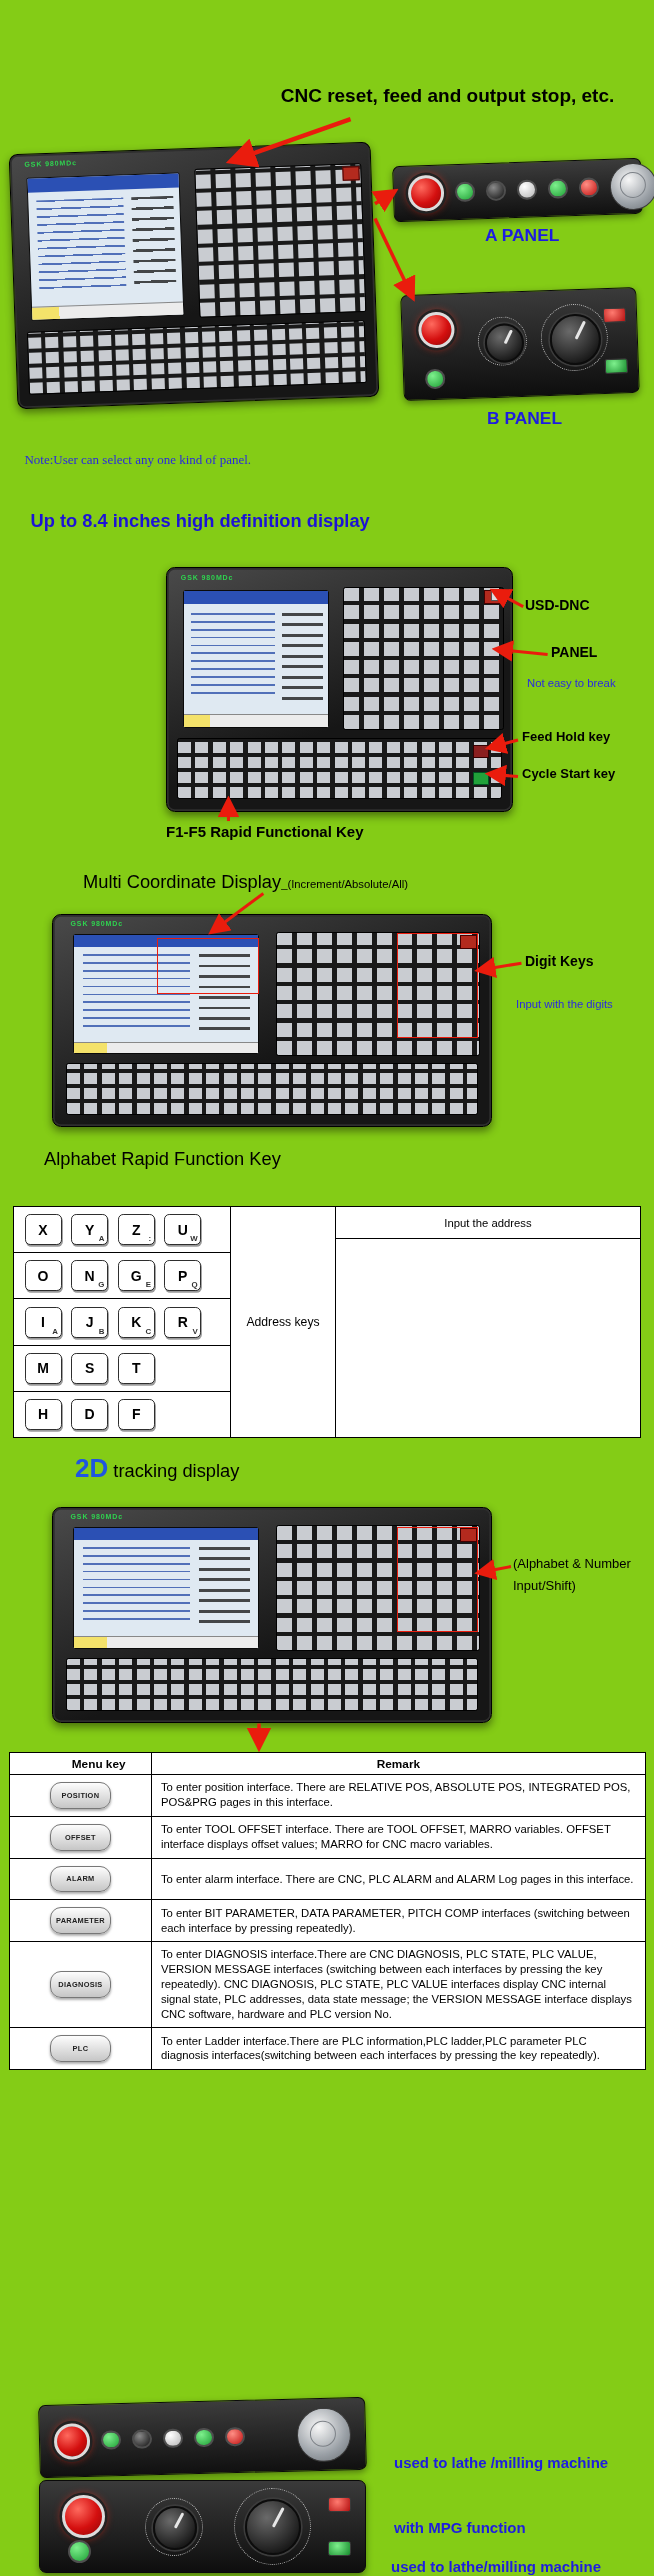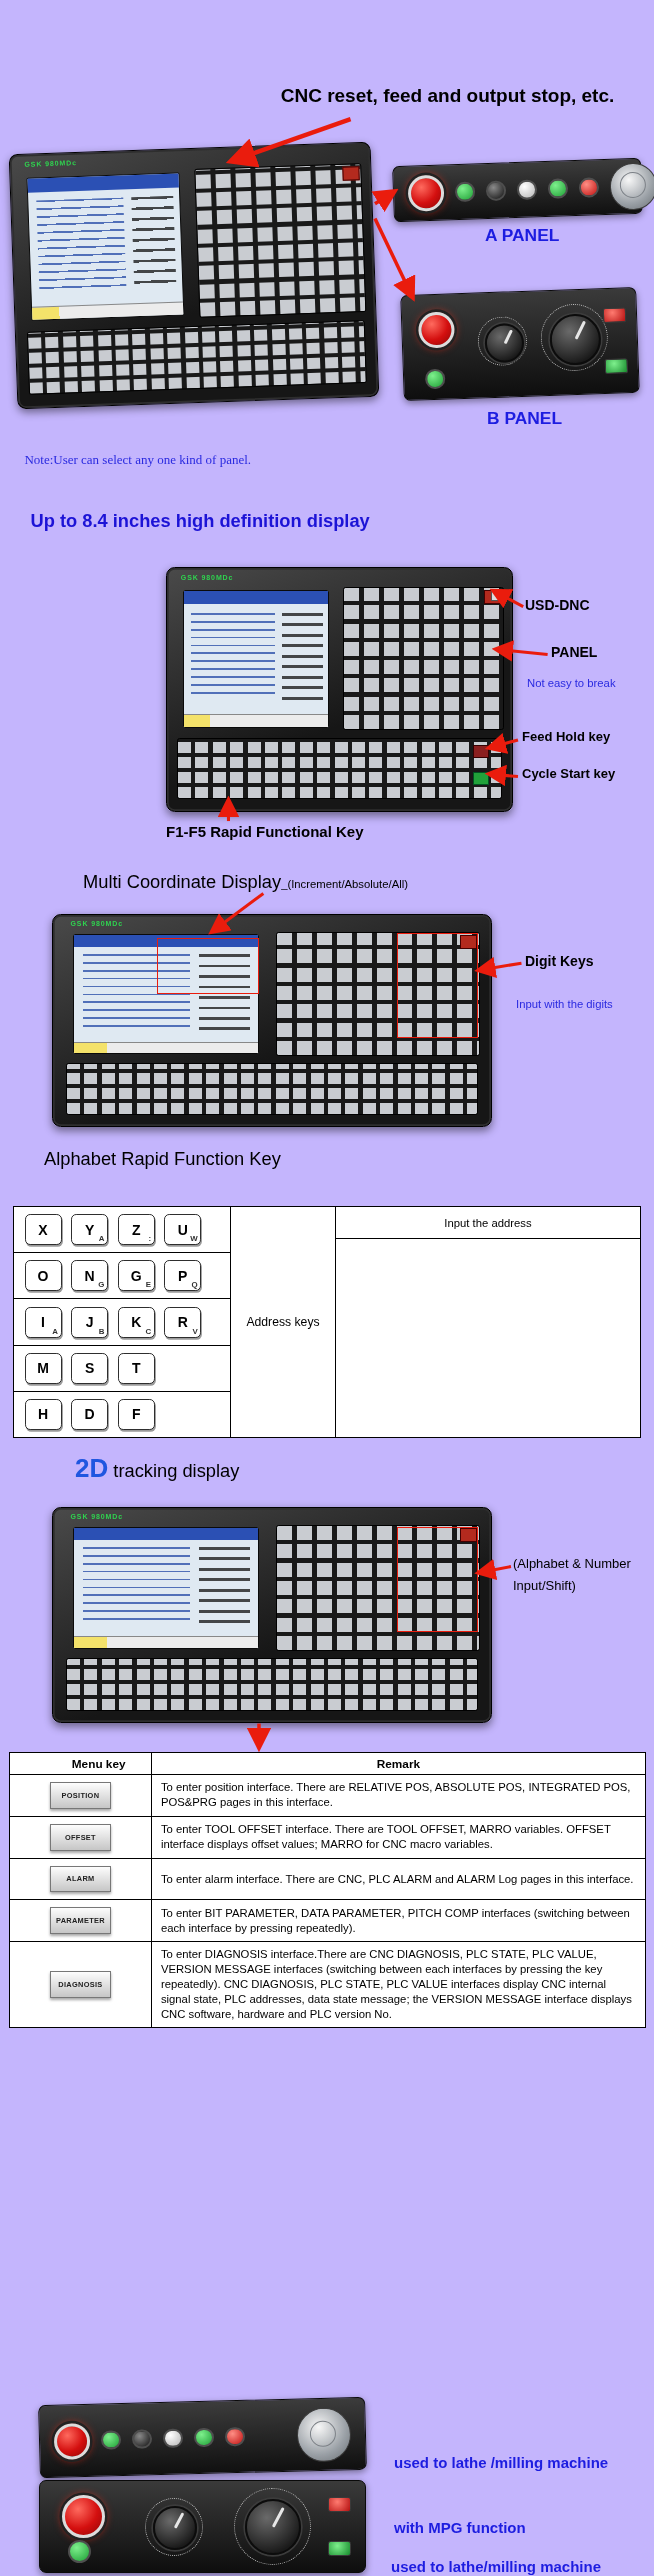--- a/index.html
+++ b/index.html
@@ -1,17 +1,17 @@
 <!DOCTYPE html>
 <html style="font-size:14px"><head>
 <meta charset="utf-8">
 <style>
   html,body{margin:0;padding:0;background:#fff;}
   body{font-family:"Liberation Sans",sans-serif;color:#000;}
-  #page{position:relative;width:654px;height:2576px;background:#c4b5fd;overflow:hidden;}
+  #page{position:relative;width:654px;height:2576px;background:#84cc16;overflow:hidden;}
   .abs{position:absolute;}
 
   
   .t-title{font-size:19px;font-weight:bold;color:#000;}
   .blue-label{color:#1d1de0;font-weight:bold;font-size:17.4px;}
   .note-text{color:#2a2ae0;font-size:13px;font-family:"Liberation Serif",serif;}
   .h2-blue{color:#1c13d6;font-weight:bold;font-size:18.3px;}
   .callout-b{font-size:14px;font-weight:bold;color:#000;}
   .callout-sm-blue{font-size:11.3px;color:#2a2ae0;}
   .h-plain{font-size:18.3px;color:#000;}
@@ -91,21 +91,21 @@
   .s4-rb{flex:1;display:flex;align-items:center;padding:0 17.4px;font-size:11.3px;line-height:2.1;text-align:justify;}
 
   
   .menu-table{border-collapse:collapse;font-size:11.3px;background:#fff;table-layout:fixed;}
   .menu-table th,.menu-table td{border:0.9px solid #000;}
   .menu-table th{font-weight:bold;padding:3.5px;font-size:11.8px;text-align:center;}
   .menu-table .th1{width:98px;padding-left:40px;}
   .menu-table td.keycell{text-align:center;vertical-align:middle;padding:7px 4.4px;}
   .menu-table td.remark{padding:5.2px 8.7px;line-height:1.32;vertical-align:middle;}
   .menu-key{display:inline-block;min-width:52px;padding:7.9px 3.5px;background:linear-gradient(#fdfdfd,#c6c6c6);
-            border:0.9px solid #777;border-radius:0;box-shadow:0 1.7px 2.6px rgba(0,0,0,.35);
+            border:0.9px solid #777;border-radius:11px;box-shadow:0 1.7px 2.6px rgba(0,0,0,.35);
             font-size:7.4px;font-weight:bold;color:#222;letter-spacing:0.3px;}
 </style>
 </head>
 <body>
 
 <div id="page">
 
   <div class="abs t-title" style="left:247px;top:85px;width:401px;text-align:center;">CNC reset, feed and output  stop, etc.</div>
 
   <div class="cnc" style="left:13px;top:148px;width:360px;height:253px;transform:rotate(-2deg);">
@@ -329,20 +329,24 @@
           <td class="keycell"><div class="menu-key">ALARM</div></td>
           <td class="remark">To enter alarm interface. There are CNC, PLC ALARM and ALARM Log pages in this interface.</td>
         </tr>
         <tr>
           <td class="keycell"><div class="menu-key">PARAMETER</div></td>
           <td class="remark">To enter BIT PARAMETER, DATA PARAMETER, PITCH COMP interfaces (switching between each interface by pressing repeatedly).</td>
         </tr>
         <tr>
           <td class="keycell"><div class="menu-key">DIAGNOSIS</div></td>
           <td class="remark">To enter DIAGNOSIS interface.There are CNC DIAGNOSIS, PLC STATE, PLC VALUE, VERSION MESSAGE interfaces (switching between each interfaces by pressing the key repeatedly). CNC DIAGNOSIS, PLC STATE, PLC VALUE interfaces display CNC internal signal state, PLC addresses, data state message; the VERSION MESSAGE interface displays CNC software, hardware and PLC version No.</td>
+        </tr>
+        <tr>
+          <td class="keycell"><div class="menu-key">PLC</div></td>
+          <td class="remark">To enter Ladder interface.There are PLC information,PLC ladder,PLC parameter PLC diagnosis interfaces(switching between each interfaces by pressing the key repeatedly).</td>
         </tr>
       </tbody>
   </table>
 
   <div class="panelA" style="left:39px;top:2401px;width:327px;height:73px;transform:rotate(-1.5deg);">
     <div class="estop"></div>
     <div class="pbtn green"></div>
     <div class="pbtn black"></div>
     <div class="pbtn white"></div>
     <div class="pbtn green"></div>

